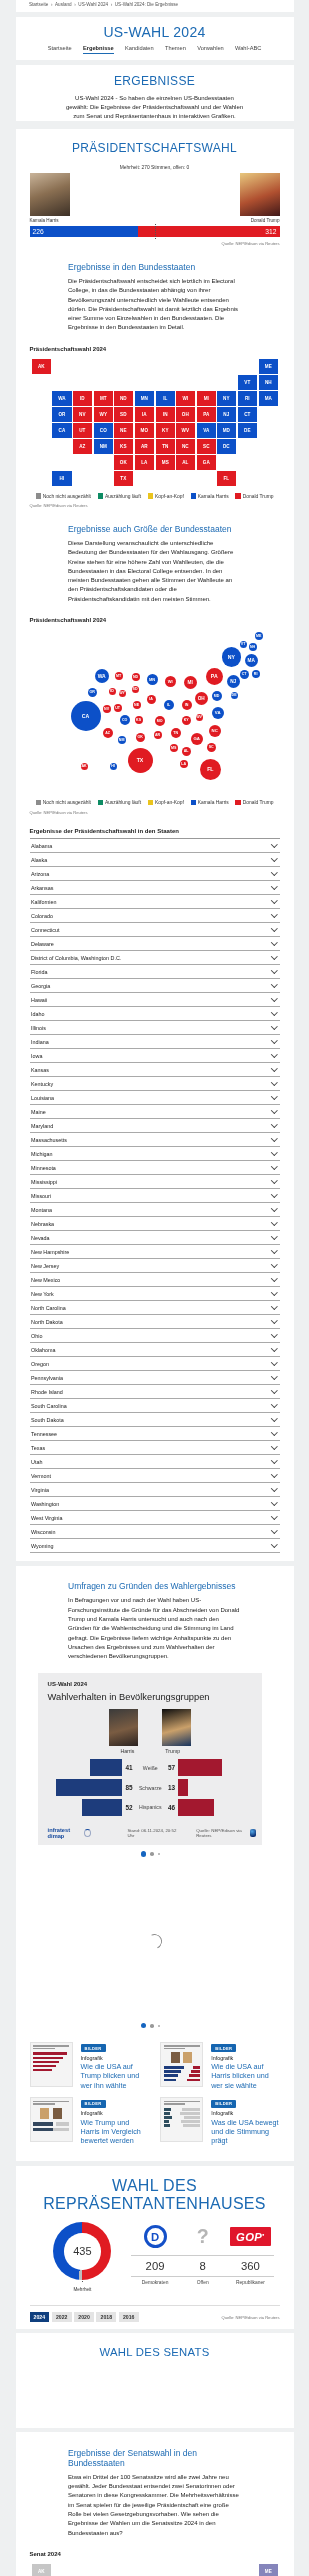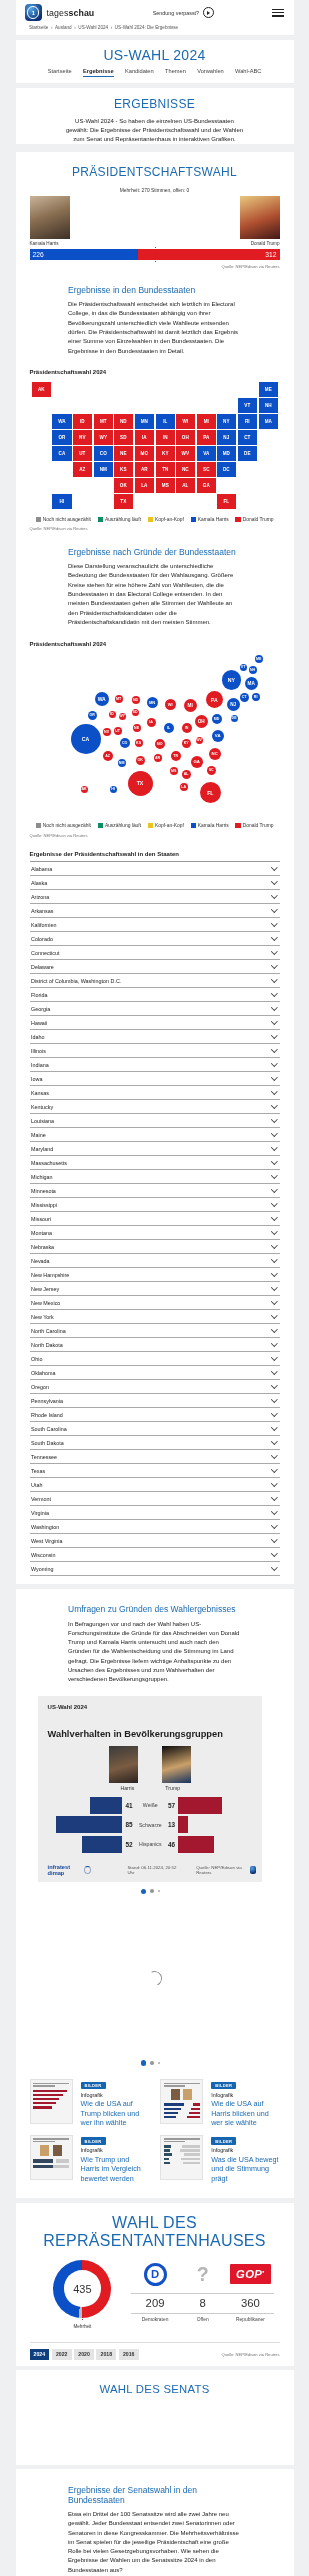--- a/index.html
+++ b/index.html
@@ -61,21 +61,21 @@
   .acc-title{font-weight:bold;font-size:6px;margin-top:13.4px;padding-bottom:4.1px;}
   .acc{border-top:0.5px solid #999;}
   .acc-row{display:flex;align-items:center;justify-content:space-between;height:13px;border-bottom:0.5px solid #a9a9a9;cursor:pointer;}
   .acc-row .lbl{font-size:5.4px;color:#222;padding-left:1.5px;}
   .chev{width:3.6px;height:3.6px;border-right:0.8px solid #444;border-bottom:0.8px solid #444;transform:rotate(45deg);margin-right:3.1px;margin-top:-2.1px;}
 
   
   .widget{background:#ededee;width:224px;margin:11.3px 0 0 8.8px;padding:8.2px 0 0 0;}
   .w-inner{padding:0 9.3px;}
   .w-kicker{font-weight:bold;font-size:6px;color:#1d1d1d;}
-  .w-title{font-size:9.3px;color:#1d1d1d;margin-top:19px;font-weight:bold;}
+  .w-title{font-size:9.3px;color:#1d1d1d;margin-top:5px;}
   .w-photos{display:flex;justify-content:center;gap:24px;margin-top:7.2px;}
   .w-photo{width:29px;height:37px;}
   .w-photo.h{background:linear-gradient(165deg,#3a3a3a,#7a5c42 55%,#2a2220);}
   .w-photo.t{background:linear-gradient(165deg,#0d0d0d,#caa06a 55%,#16335e);}
   .w-names{display:flex;justify-content:center;gap:31px;font-size:5.2px;color:#333;margin-top:2.1px;}
   .bfly{margin-top:5.2px;}
   .bfly-row{display:flex;align-items:center;height:17px;margin-bottom:2.6px;}
   .bf-left{width:77px;display:flex;justify-content:flex-end;}
   .bf-right{width:77px;display:flex;justify-content:flex-start;}
   .bf-bar{height:17px;}
@@ -134,37 +134,20 @@
   .yr{font-size:5.2px;font-weight:bold;padding:2.1px 4.1px;background:#e4e4e4;color:#333;cursor:pointer;}
   .yr.active{background:#0f3f7e;color:#fff;}
   .years .src{margin-left:auto;margin-top:0;}
 
   .empty-block{height:66px;}
 </style>
 </head>
 <body>
 
 <div class="col card">
-  <div class="hdr">
-    <span class="logo-sq">
-        <span class="logo-globe">1</span>
-      </span>
-    <span class="wordmark"><span>tages</span><b>schau</b></span>
-    <span class="watch">
-      <span>Sendung verpasst?</span>
-      <span class="play-circ">
-          <span class="play-tri"></span>
-        </span>
-    </span>
-    <span class="burger">
-        <div></div>
-        <div></div>
-        <div></div>
-      </span>
-  </div>
   <div class="crumbs" id="crumbs"><span>Startseite</span><span class="sep">›</span><span>Ausland</span><span class="sep">›</span><span>US-Wahl 2024</span><span class="sep">›</span><span>US-Wahl 2024: Die Ergebnisse</span></div>
 </div>
 
 <div class="col card">
   <div class="hub-title">US-WAHL 2024</div>
   <div class="tabs" id="tabs">
       <span class="tab">Startseite</span>
       <span class="tab active">Ergebnisse</span>
       <span class="tab">Kandidaten</span>
       <span class="tab">Themen</span>
@@ -373,21 +356,21 @@
           <span class="sq" style="background: rgb(12, 80, 200);"></span>
           <span>Kamala Harris</span>
         </span>
         <span class="it">
           <span class="sq" style="background: rgb(224, 27, 34);"></span>
           <span>Donald Trump</span>
         </span>
       </div>
     <div class="src">Quelle: NEP/Edison via Reuters</div>
 
-    <h3 class="sub-head">Ergebnisse nach Gründe der Bundesstaaten</h3>
+    <h3 class="sub-head">Ergebnisse auch Größe der Bundesstaaten</h3>
     <p class="body-p">Diese Darstellung veranschaulicht die unterschiedliche Bedeutung der Bundesstaaten für den Wahlausgang. Größere Kreise stehen für eine höhere Zahl von Wahlleuten, die die Bundesstaaten in das Electoral College entsenden. In den meisten Bundesstaaten gehen alle Stimmen der Wahlleute an den Präsidentschaftskandidaten oder die Präsidentschaftskandidatin mit den meisten Stimmen.</p>
 
     <div class="chart-label">Präsidentschaftswahl 2024</div>
     <div class="bubblemap" id="bubbleMap">
         <div class="bub" style="left: 65px; top: 40px; width: 14.4px; height: 14.4px; background: rgb(12, 80, 200); font-size: 5px;">WA</div>
         <div class="bub" style="left: 85px; top: 43px; width: 8.2px; height: 8.2px; background: rgb(224, 27, 34); font-size: 3.6px;">MT</div>
         <div class="bub" style="left: 102px; top: 44px; width: 8.2px; height: 8.2px; background: rgb(224, 27, 34); font-size: 3.6px;">ND</div>
         <div class="bub" style="left: 117px; top: 45px; width: 11.3px; height: 11.3px; background: rgb(12, 80, 200); font-size: 4px;">MN</div>
         <div class="bub" style="left: 135px; top: 47px; width: 11.3px; height: 11.3px; background: rgb(224, 27, 34); font-size: 4px;">WI</div>
         <div class="bub" style="left: 154px; top: 47px; width: 13.4px; height: 13.4px; background: rgb(224, 27, 34); font-size: 4.7px;">MI</div>

